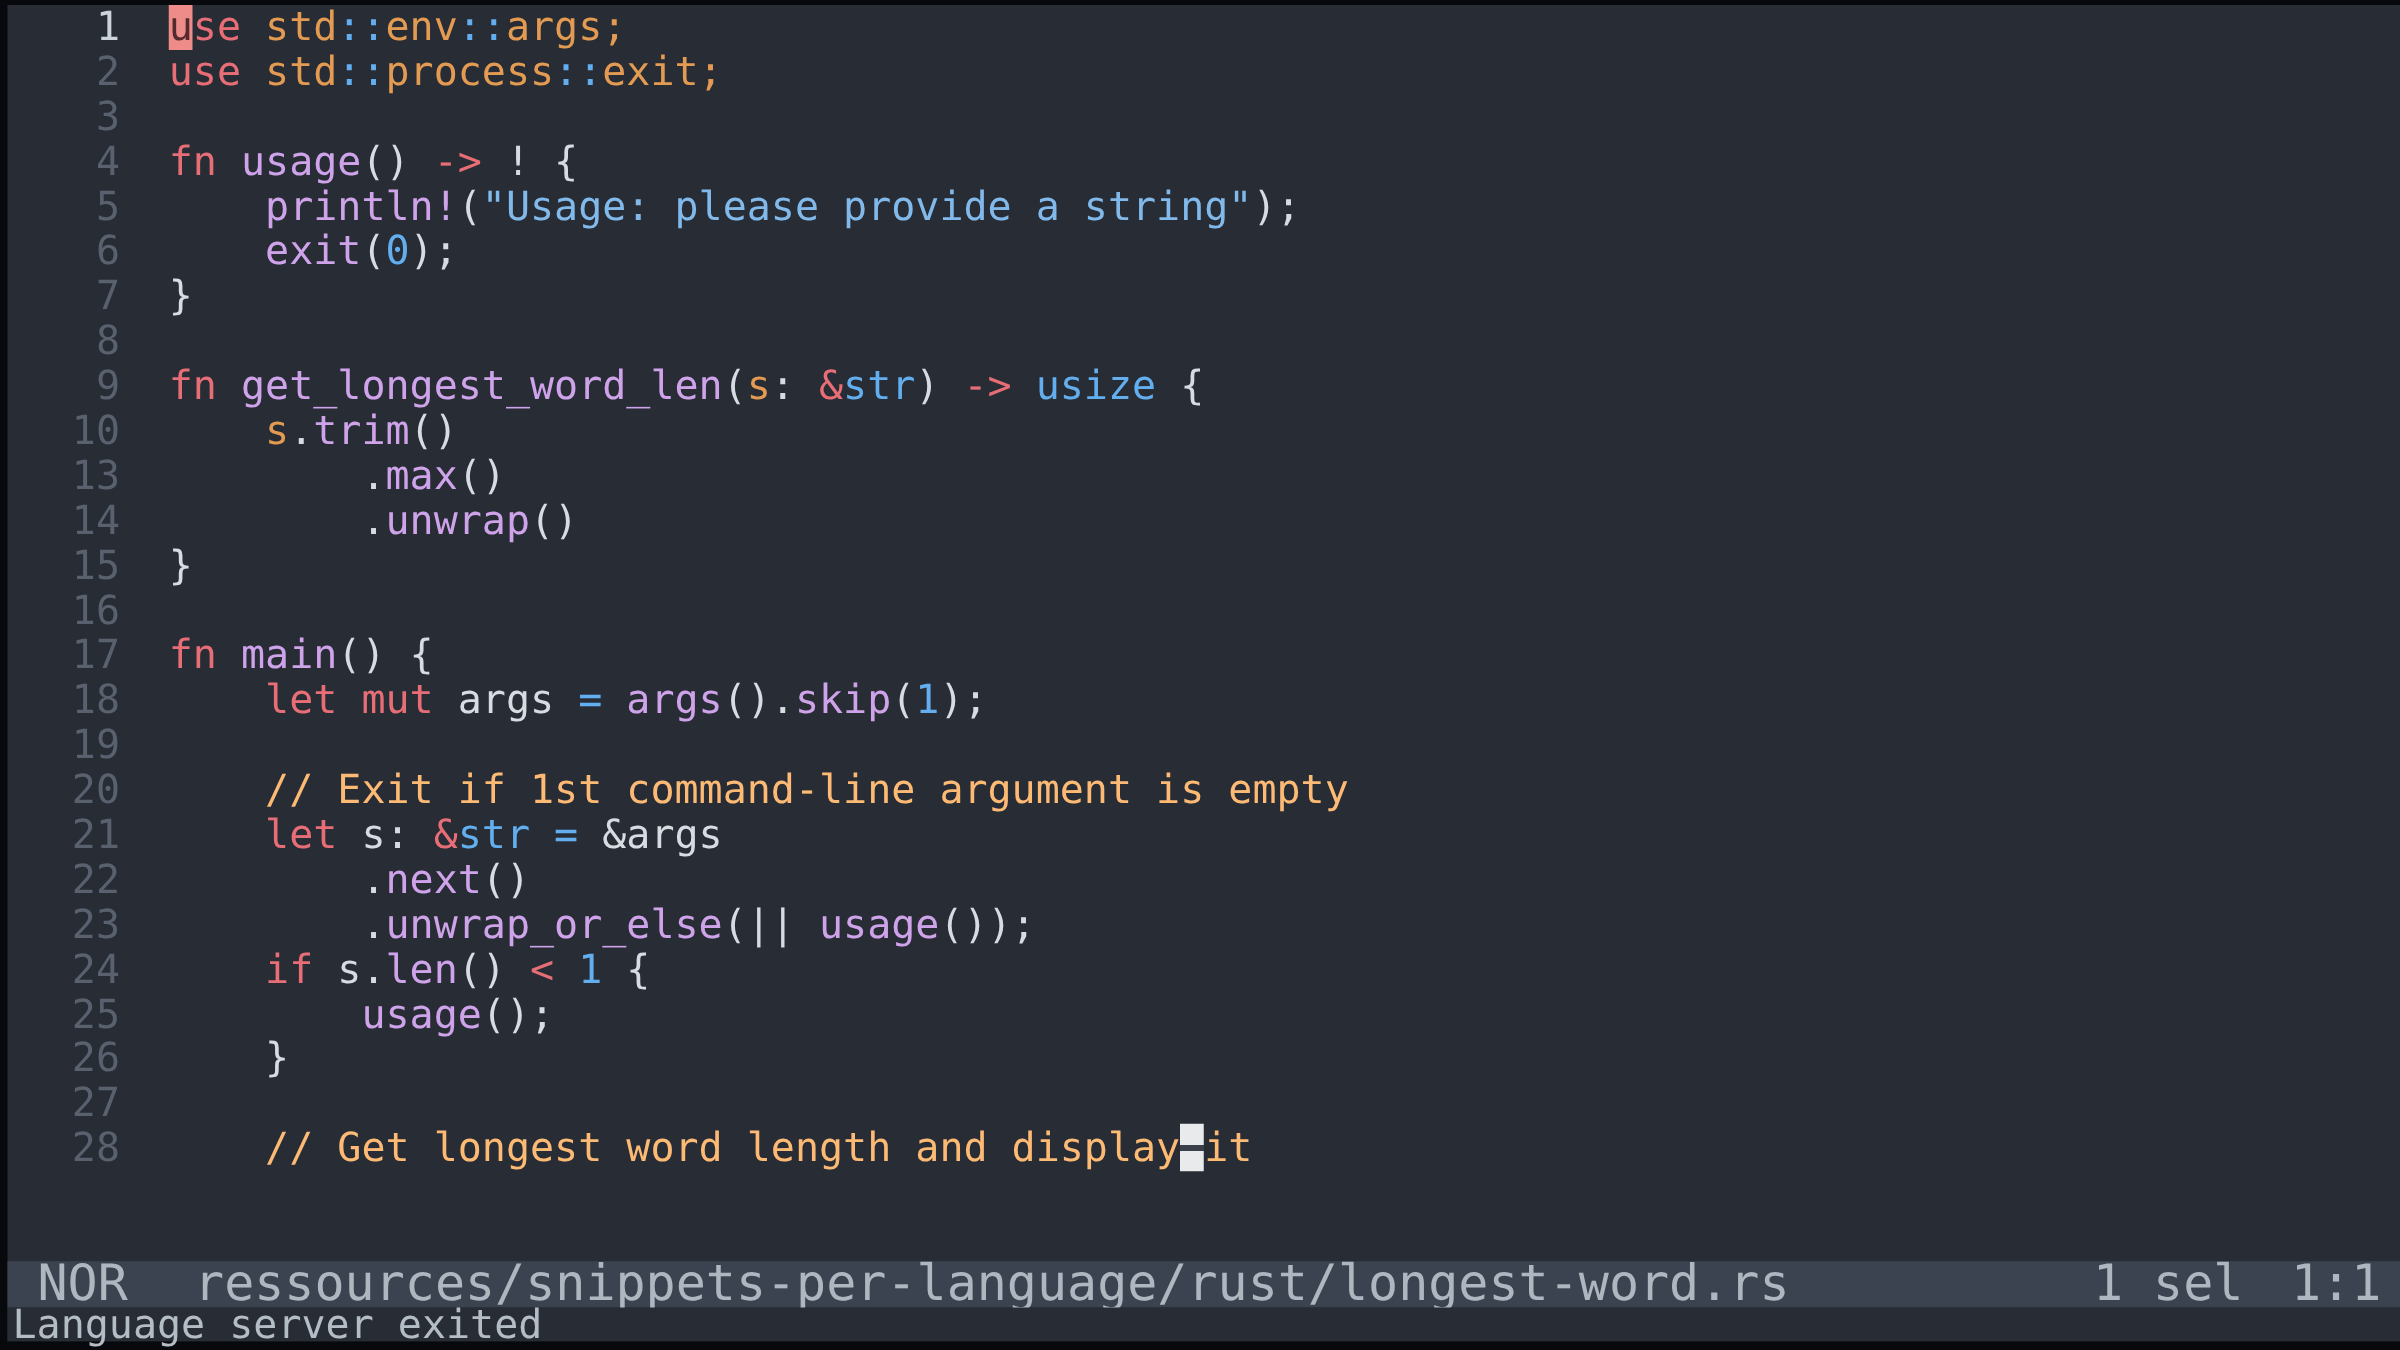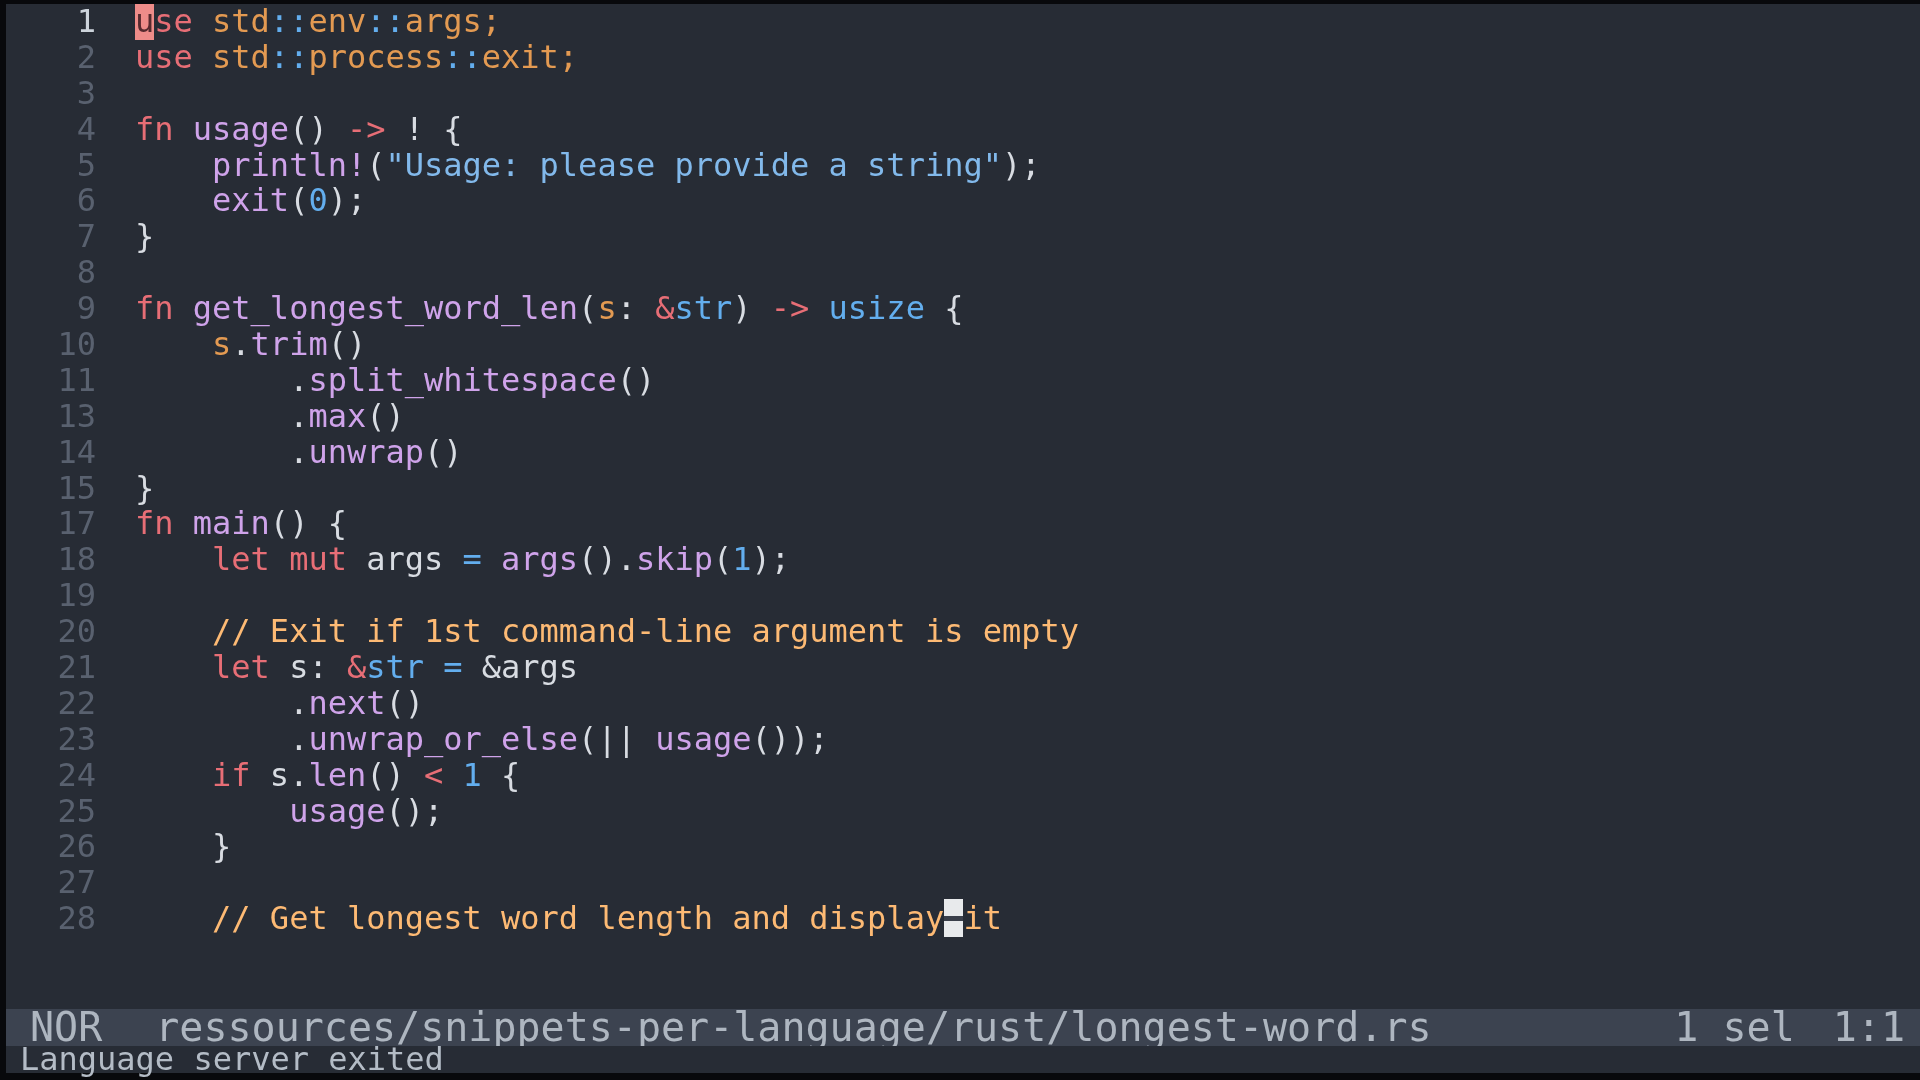--- a/index.html
+++ b/index.html
@@ -53,44 +53,44 @@
   .status-file{margin-left:53px;text-align:center;}
   .status-right{margin-left:auto;display:flex;}
   .status-sel{}
   .status-pos{margin-left:38px;margin-right:15px;}
   .messageline{
     height:27px;line-height:26px;
     font-size:32px;
     color:#b4bcc6;
     background:#272c35;
     white-space:pre;
-    padding-left:14px;
+    padding-left:4px;
     flex:0 0 auto;
     overflow:visible;
   }
 </style>
 </head>
 <body>
 
 <div class="terminal">
   <div class="code-area">
       <div class="line"><span class="lnum cur-lnum">1</span><span class="lcode"><span class="tok-cur">u</span><span class="tok-kw">se</span><span class="tok-tx"> </span><span class="tok-or">std</span><span class="tok-bl">::</span><span class="tok-or">env</span><span class="tok-bl">::</span><span class="tok-or">args</span><span class="tok-or">;</span></span></div>
       <div class="line"><span class="lnum">2</span><span class="lcode"><span class="tok-kw">use</span><span class="tok-tx"> </span><span class="tok-or">std</span><span class="tok-bl">::</span><span class="tok-or">process</span><span class="tok-bl">::</span><span class="tok-or">exit</span><span class="tok-or">;</span></span></div>
       <div class="line"><span class="lnum">3</span><span class="lcode"></span></div>
       <div class="line"><span class="lnum">4</span><span class="lcode"><span class="tok-kw">fn</span><span class="tok-tx"> </span><span class="tok-fn">usage</span><span class="tok-tx">()</span><span class="tok-tx"> </span><span class="tok-kw">-&gt;</span><span class="tok-tx"> ! {</span></span></div>
       <div class="line"><span class="lnum">5</span><span class="lcode"><span class="tok-tx">    </span><span class="tok-fn">println!</span><span class="tok-tx">(</span><span class="tok-st">"Usage: please provide a string"</span><span class="tok-tx">);</span></span></div>
       <div class="line"><span class="lnum">6</span><span class="lcode"><span class="tok-tx">    </span><span class="tok-fn">exit</span><span class="tok-tx">(</span><span class="tok-bl">0</span><span class="tok-tx">);</span></span></div>
       <div class="line"><span class="lnum">7</span><span class="lcode"><span class="tok-tx">}</span></span></div>
       <div class="line"><span class="lnum">8</span><span class="lcode"></span></div>
       <div class="line"><span class="lnum">9</span><span class="lcode"><span class="tok-kw">fn</span><span class="tok-tx"> </span><span class="tok-fn">get_longest_word_len</span><span class="tok-tx">(</span><span class="tok-or">s</span><span class="tok-tx">: </span><span class="tok-kw">&amp;</span><span class="tok-bl">str</span><span class="tok-tx">) </span><span class="tok-kw">-&gt;</span><span class="tok-tx"> </span><span class="tok-bl">usize</span><span class="tok-tx"> {</span></span></div>
       <div class="line"><span class="lnum">10</span><span class="lcode"><span class="tok-tx">    </span><span class="tok-or">s</span><span class="tok-tx">.</span><span class="tok-fn">trim</span><span class="tok-tx">()</span></span></div>
-      <div class="line"><span class="lnum">11</span><span class="lcode"><span class="tok-tx">        .</span><span class="tok-fn">split_whitespace</span><span class="tok-tx">()</span></span></div>
       <div class="line"><span class="lnum">13</span><span class="lcode"><span class="tok-tx">        .</span><span class="tok-fn">max</span><span class="tok-tx">()</span></span></div>
       <div class="line"><span class="lnum">14</span><span class="lcode"><span class="tok-tx">        .</span><span class="tok-fn">unwrap</span><span class="tok-tx">()</span></span></div>
       <div class="line"><span class="lnum">15</span><span class="lcode"><span class="tok-tx">}</span></span></div>
+      <div class="line"><span class="lnum">16</span><span class="lcode"></span></div>
       <div class="line"><span class="lnum">17</span><span class="lcode"><span class="tok-kw">fn</span><span class="tok-tx"> </span><span class="tok-fn">main</span><span class="tok-tx">() {</span></span></div>
       <div class="line"><span class="lnum">18</span><span class="lcode"><span class="tok-tx">    </span><span class="tok-kw">let</span><span class="tok-tx"> </span><span class="tok-kw">mut</span><span class="tok-tx"> args </span><span class="tok-bl">=</span><span class="tok-tx"> </span><span class="tok-fn">args</span><span class="tok-tx">().</span><span class="tok-fn">skip</span><span class="tok-tx">(</span><span class="tok-bl">1</span><span class="tok-tx">);</span></span></div>
       <div class="line"><span class="lnum">19</span><span class="lcode"></span></div>
       <div class="line"><span class="lnum">20</span><span class="lcode"><span class="tok-tx">    </span><span class="tok-cm">// Exit if 1st command-line argument is empty</span></span></div>
       <div class="line"><span class="lnum">21</span><span class="lcode"><span class="tok-tx">    </span><span class="tok-kw">let</span><span class="tok-tx"> s: </span><span class="tok-kw">&amp;</span><span class="tok-bl">str</span><span class="tok-tx"> </span><span class="tok-bl">=</span><span class="tok-tx"> &amp;args</span></span></div>
       <div class="line"><span class="lnum">22</span><span class="lcode"><span class="tok-tx">        .</span><span class="tok-fn">next</span><span class="tok-tx">()</span></span></div>
       <div class="line"><span class="lnum">23</span><span class="lcode"><span class="tok-tx">        .</span><span class="tok-fn">unwrap_or_else</span><span class="tok-tx">(|| </span><span class="tok-fn">usage</span><span class="tok-tx">());</span></span></div>
       <div class="line"><span class="lnum">24</span><span class="lcode"><span class="tok-tx">    </span><span class="tok-kw">if</span><span class="tok-tx"> s.</span><span class="tok-fn">len</span><span class="tok-tx">() </span><span class="tok-kw">&lt;</span><span class="tok-tx"> </span><span class="tok-bl">1</span><span class="tok-tx"> {</span></span></div>
       <div class="line"><span class="lnum">25</span><span class="lcode"><span class="tok-tx">        </span><span class="tok-fn">usage</span><span class="tok-tx">();</span></span></div>
       <div class="line"><span class="lnum">26</span><span class="lcode"><span class="tok-tx">    }</span></span></div>

